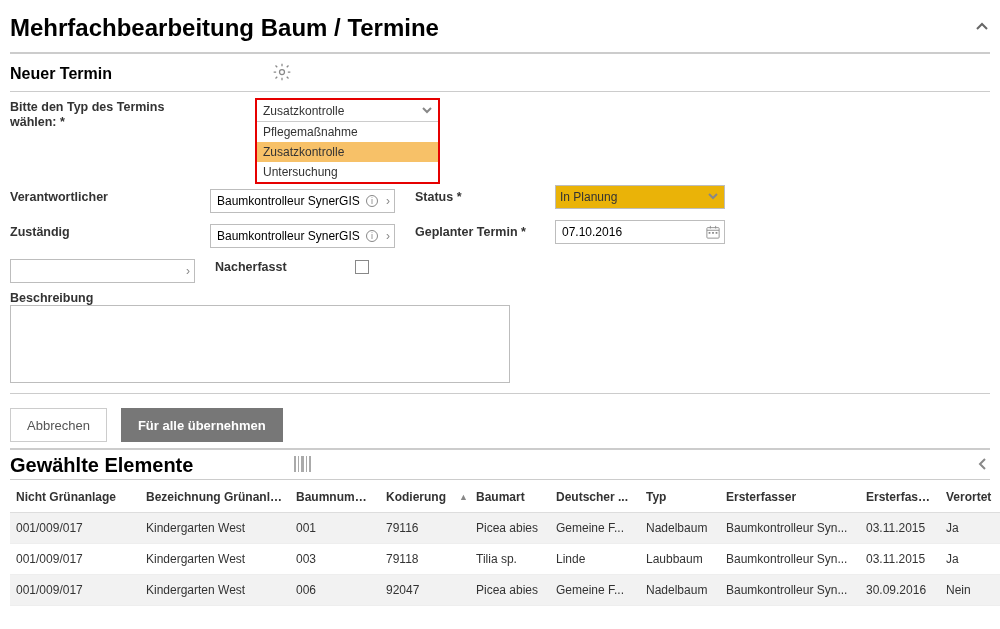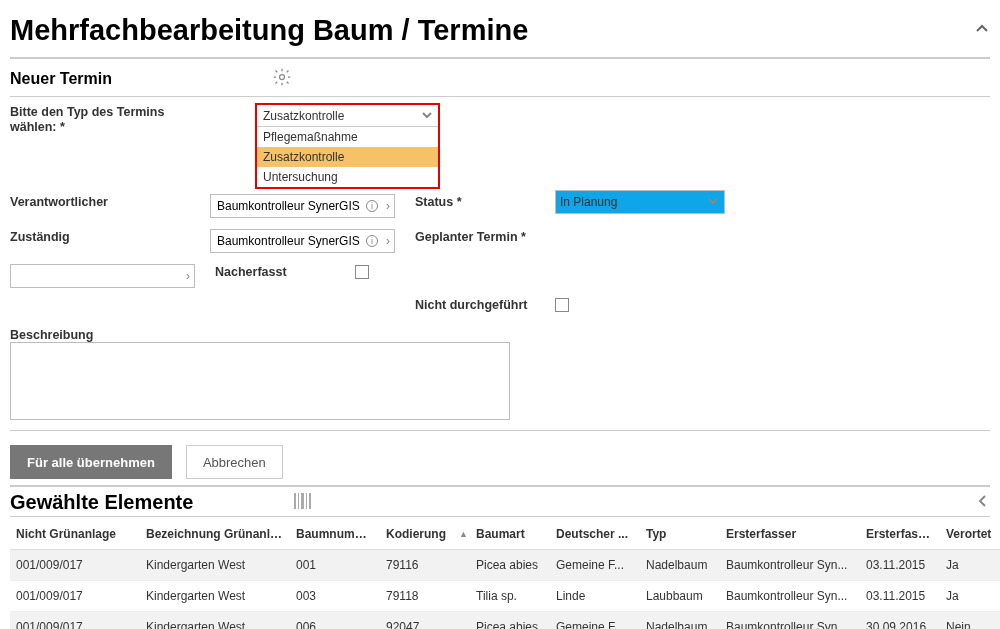--- a/index.html
+++ b/index.html
@@ -12,21 +12,21 @@
     background: #fff;
     width: 1000px;
   }
   .page-title-row {
     display: flex;
     justify-content: space-between;
     align-items: center;
     padding: 4px 0;
   }
   .page-title {
-    font-size: 29px;
+    font-size: 24px;
     font-weight: bold;
     color: #000;
   }
   .chev {
     width: 16px; height: 16px;
     stroke: #666; stroke-width: 2; fill: none;
   }
   .hr { border: none; border-top: 2px solid #ccc; margin: 6px 0 4px 0; }
   .section-header {
     display: flex;
@@ -66,21 +66,21 @@
     color: #888; font-size: 12px;
   }
   .ctrl .arrow2 {
     position: absolute; right: 16px; top: 50%; transform: translateY(-50%);
     width: 12px; height: 12px; border: 1px solid #888; border-radius: 50%;
     font-size: 9px; line-height: 10px; text-align: center; color: #888;
   }
   .ctrl input {
     border: none; outline: none; width: 100%; font-size: 12px; background: transparent;
   }
-  .ctrl.gray { background: #0ea5e9; }
+  .ctrl.gray { background: #eab308; }
   .ctrl .chev-dn {
     position: absolute; right: 6px; top: 50%; transform: translateY(-50%);
   }
   .ctrl .chev-dn svg { width: 10px; height: 10px; stroke:#888; stroke-width:2; fill:none; }
   .cal-icon {
     position: absolute; right: 4px; top: 50%; transform: translateY(-50%);
     width: 14px; height: 14px;
   }
   .cal-icon svg { width:14px; height:14px; fill:#888; }
 
@@ -248,58 +248,65 @@
     <div class="col-l-label">Zuständig</div>
     <div class="col-l-ctrl">
       <div class="ctrl">
         <input value="Baumkontrolleur SynerGIS" style="">
         <span class="arrow2">i</span>
         <span class="arrow">›</span>
       </div>
     </div>
     <div class="col-gap"></div>
     <div class="col-r-label">Geplanter Termin *</div>
+    <div class="col-r-ctrl">
+      <div class="ctrl" style="width:170px;">
+        <input value="07.10.2016" style="">
+        <span class="cal-icon">
+          <svg viewBox="0 0 16 16">
+              <rect x="1" y="3" width="14" height="12" rx="1" fill="none" stroke="#888"></rect>
+              <line x1="1" y1="6" x2="15" y2="6" stroke="#888"></line>
+              <line x1="5" y1="1" x2="5" y2="4" stroke="#888"></line>
+              <line x1="11" y1="1" x2="11" y2="4" stroke="#888"></line>
+              <rect x="3" y="8" width="2" height="2"></rect>
+              <rect x="7" y="8" width="2" height="2"></rect>
+              <rect x="11" y="8" width="2" height="2"></rect>
+            </svg>
+        </span>
+      </div>
+    </div>
   </div>
 
   <div class="row">
     <div class="col-l-ctrl">
       <div class="ctrl">
         <input value="" style="">
         <span class="arrow">›</span>
       </div>
     </div>
     <div class="col-gap"></div>
     <div class="col-r-label">Nacherfasst</div>
     <div class="col-r-ctrl">
       <div class="checkbox"></div>
     </div>
   </div>
 
-  <div class="row">
-    <div class="col-l-label"></div>
-    <div class="col-l-ctrl"></div>
-    <div class="col-gap"></div>
-    <div class="col-r-label">Nicht durchgeführt</div>
-    <div class="col-r-ctrl">
-      <div class="checkbox"></div>
-    </div>
-  </div>
 
   <div class="desc-row">
     <div class="col-l-label">Beschreibung</div>
     <textarea class="desc-ta" style=""></textarea>
   </div>
 
 </div>
 
 <hr class="thin-hr" style="margin-top:10px;">
 
 <div class="btn-row">
+  <div class="btn secondary">Abbrechen</div>
   <div class="btn primary">Für alle übernehmen</div>
-  <div class="btn secondary">Abbrechen</div>
 </div>
 
 <hr class="hr">
 
 <div class="sel-header-row">
   <div class="sel-header-left">
     <div class="sel-header-title">Gewählte Elemente</div>
     <div class="barcode-wrap">
       <svg class="barcode" viewBox="0 0 20 20">
         <rect x="1" y="2" width="2" height="16" fill="#aaa"></rect>

